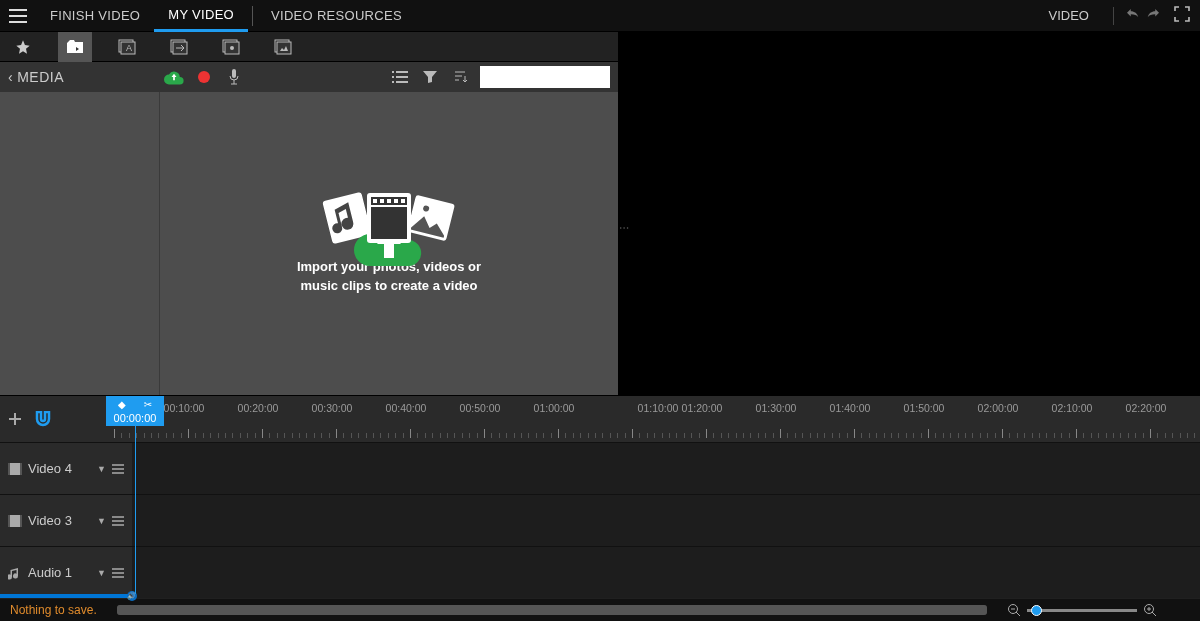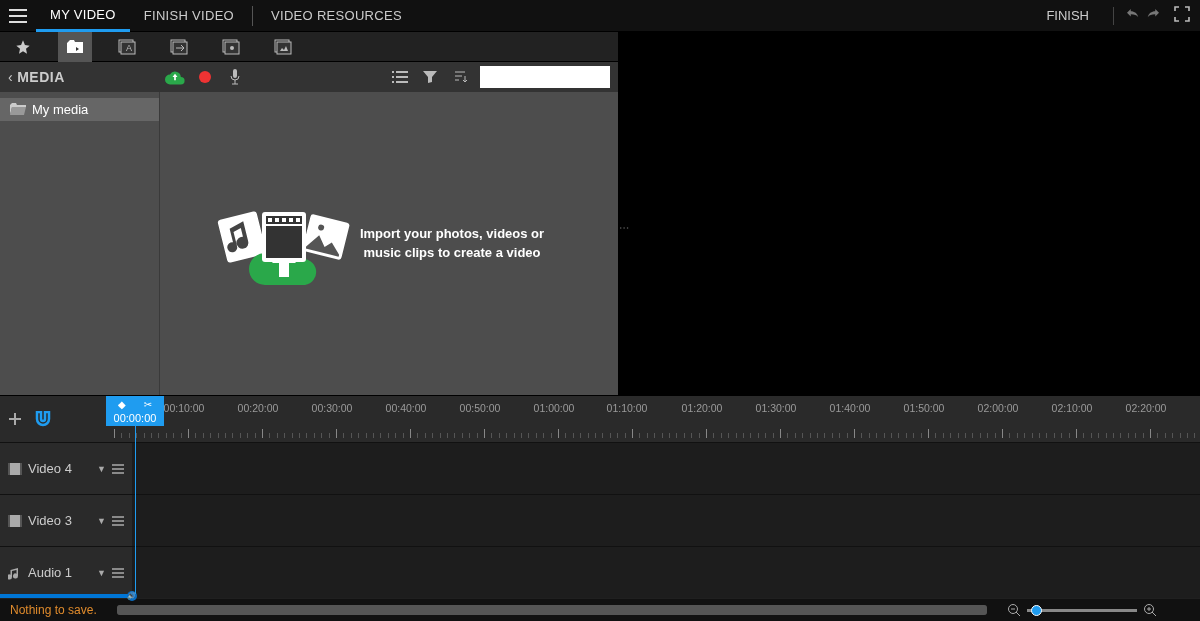--- a/index.html
+++ b/index.html
@@ -37,21 +37,21 @@
   .search-wrap input { flex:1; border:0; outline:0; font-size:12px; background:transparent; }
   .search-wrap .sic { color:#aaa; }
 
   .left-body { flex:1; display:flex; }
   .folders { width:160px; background:#4d4d4d; padding:6px 0; border-right:1px solid #3a3a3a;}
   .folder { display:flex; align-items:center; gap:6px; padding:4px 10px; color:#d8d8d8; font-size:13px; cursor:pointer;}
   .folder.sel { background:#666; color:#fff; }
   .folder .fic { color:#888; width:16px; height:14px; }
   .folder.sel .fic { color:#ddd; }
 
-  .import-area { flex:1; display:flex; flex-direction:row; align-items:center; justify-content:center; color:#eee; }
+  .import-area { flex:1; display:flex; flex-direction:column; align-items:center; justify-content:center; color:#eee; }
   .import-icons { display:flex; align-items:center; gap:6px; margin-bottom:14px; position:relative;}
   .import-text { font-size:13px; font-weight:600; text-align:center; line-height:1.4; color:#fff;}
   
   
   .right { flex:1; background:#000; position:relative; border-left:1px solid #000; display:flex; flex-direction:column;}
   .grip { position:absolute; left:0; top:50%; transform:translateY(-50%); color:#777; font-size:10px; letter-spacing:2px; writing-mode:vertical-rl;}
   .preview { flex:1; background:#000; }
   .player-bar { height:34px; background:#262626; display:flex; align-items:center; padding:0 12px; }
   .player-time { color:#ddd; font-size:13px; }
   .player-bar .pspacer { flex:1; }
@@ -97,27 +97,27 @@
 </head>
 <body>
 
 <div class="topbar">
   <div class="hamburger">
     <svg width="18" height="14" viewBox="0 0 18 14">
         <path d="M0 1h18M0 7h18M0 13h18" stroke="#ddd" stroke-width="2"></path>
       </svg>
   </div>
   <div class="topnav">
+    <div class="tab">FINISH VIDEO</div>
     <div class="tab active">MY VIDEO</div>
-    <div class="tab">FINISH VIDEO</div>
     <div class="divider"></div>
     <div class="tab">VIDEO RESOURCES</div>
   </div>
   <div class="spacer"></div>
-  <div class="themes">FINISH</div>
+  <div class="themes">VIDEO</div>
   <div class="vdiv"></div>
   <div class="ic">
     <svg width="18" height="18" viewBox="0 0 24 24">
         <path d="M9 14l-5-5 5-5v3c5 0 9 3 10 8-2-3-5-4-10-4v3z" fill="#777"></path>
       </svg>
   </div>
   <div class="ic">
     <svg width="18" height="18" viewBox="0 0 24 24">
         <path d="M15 14l5-5-5-5v3c-5 0-9 3-10 8 2-3 5-4 10-4v3z" fill="#777"></path>
       </svg>
@@ -172,21 +172,21 @@
       </div>
   </div>
   <div style="flex:1;background:#000;height:30px"></div>
 </div>
 
 <div class="main">
   <div class="left">
     <div class="media-header">
       <div class="back">
         <span>‹</span>
-        <span style="font-weight:700">MEDIA</span>
+        <span style="font-weight:400">MEDIA</span>
       </div>
       <div style="width:80px"></div>
       <div class="hbtn cloud-up">
         <svg width="20" height="16" viewBox="0 0 24 18">
             <path fill="#2aa84a" d="M19 18H6a6 6 0 010-12 7 7 0 0113 3 4.5 4.5 0 010 9z"></path>
             <path fill="#fff" d="M12 5l3 4h-2v4h-2V9H9z"></path>
           </svg>
       </div>
       <div class="hbtn">
           <div class="rec-dot"></div>
@@ -218,29 +218,20 @@
         <span class="sic">
             <svg width="14" height="14" viewBox="0 0 14 14">
               <circle cx="6" cy="6" r="4" fill="none" stroke="#aaa" stroke-width="1.5"></circle>
               <path d="M9 9l4 4" stroke="#aaa" stroke-width="1.5"></path>
             </svg>
           </span>
       </div>
     </div>
     <div class="left-body">
       <div class="folders">
-        <div class="folder sel">
-          <span class="fic">
-              <svg width="16" height="12" viewBox="0 0 16 12">
-                <path d="M0 2l2-2h4l1 2h9v2H2L0 12z" fill="#ccc"></path>
-                <path d="M2 4h14l-2 8H0z" fill="#999"></path>
-              </svg>
-            </span>
-          <span>My media</span>
-        </div>
       </div>
       <div class="import-area">
         <div class="import-icons">
 
           <svg width="42" height="46" viewBox="0 0 42 46" style="transform:rotate(-14deg);margin-right:-8px">
               <rect x="1" y="1" width="40" height="44" rx="3" fill="#fff"></rect>
               <path d="M26 10v18a6 6 0 11-4-5V14l-8 2v14a5 5 0 11-3-4V12l15-4z" fill="#444"></path>
             </svg>
 
           <svg width="46" height="52" viewBox="0 0 46 52" style="z-index:2">
@@ -299,21 +290,21 @@
         <span style="margin-top:2px">00:00:00</span>
       </div>
       <div class="playhead-line"></div>
       <div class="ruler" id="ruler">
           <div class="ticklabel" style="left: 78px;">00:10:00</div>
           <div class="ticklabel" style="left: 152px;">00:20:00</div>
           <div class="ticklabel" style="left: 226px;">00:30:00</div>
           <div class="ticklabel" style="left: 300px;">00:40:00</div>
           <div class="ticklabel" style="left: 374px;">00:50:00</div>
           <div class="ticklabel" style="left: 448px;">01:00:00</div>
-          <div class="ticklabel" style="left: 521px;">01:10:00</div>
+          <div class="ticklabel" style="left: 552px;">01:10:00</div>
           <div class="ticklabel" style="left: 596px;">01:20:00</div>
           <div class="ticklabel" style="left: 670px;">01:30:00</div>
           <div class="ticklabel" style="left: 744px;">01:40:00</div>
           <div class="ticklabel" style="left: 818px;">01:50:00</div>
           <div class="ticklabel" style="left: 892px;">02:00:00</div>
           <div class="ticklabel" style="left: 966px;">02:10:00</div>
           <div class="ticklabel" style="left: 1040px;">02:20:00</div>
           <div class="ticks">
             <div class="major" style="left: 8px;"></div>
             <div class="minor" style="left: 15.4px;"></div>

